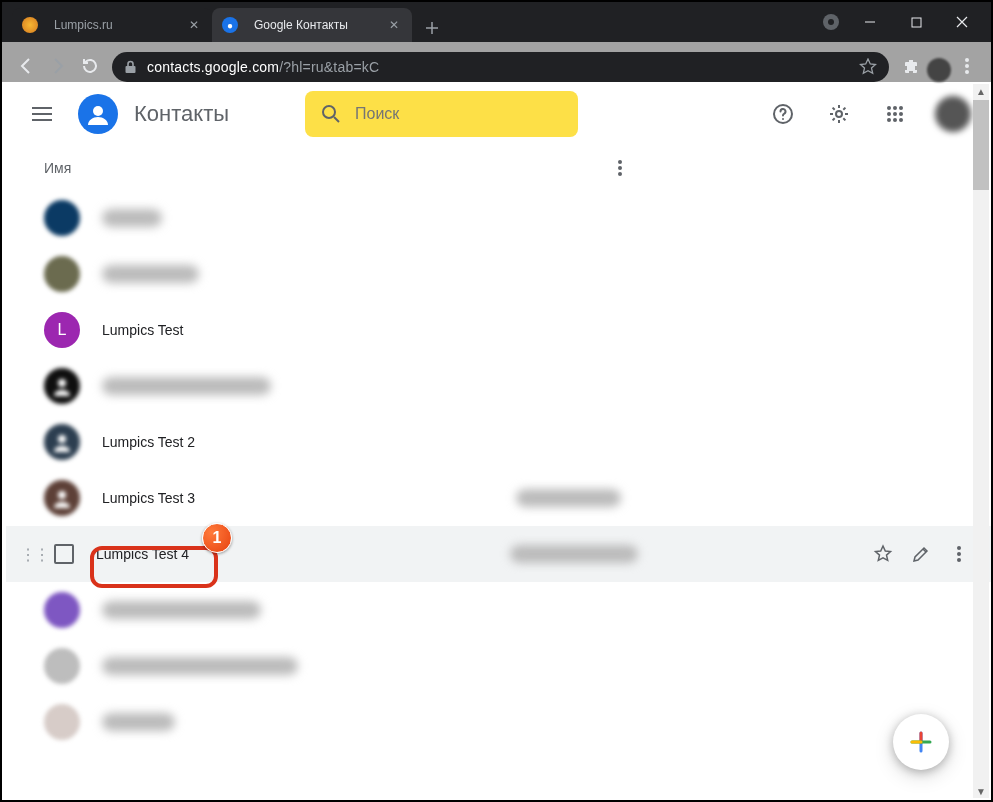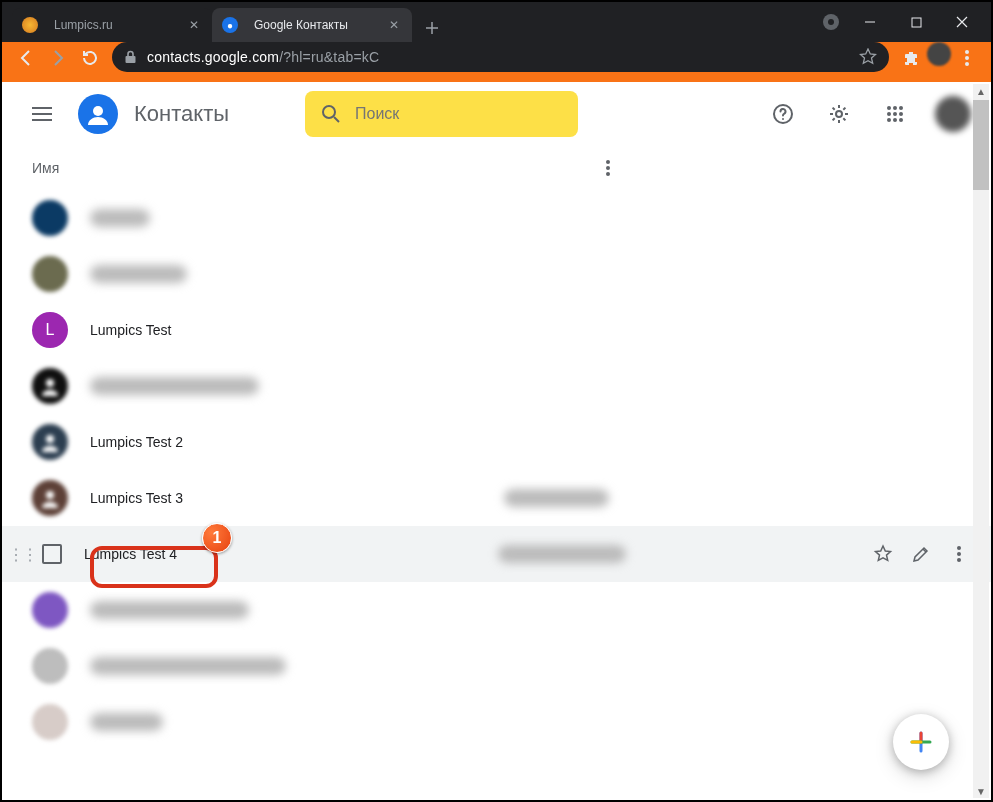--- a/index.html
+++ b/index.html
@@ -13,21 +13,21 @@
 .tab.inactive { background: #202124; }
 .tab .favicon { width: 16px; height: 16px; border-radius: 50%; flex-shrink: 0; display:flex; align-items:center; justify-content:center; font-size:10px; }
 .tab .title { flex: 1; white-space: nowrap; overflow: hidden; text-overflow: ellipsis; }
 .tab .close { width: 16px; height: 16px; display: flex; align-items: center; justify-content: center; color: #9aa0a6; }
 .new-tab { width: 28px; height: 28px; display: flex; align-items: center; justify-content: center; color: #9aa0a6; margin-left: 6px; }
 .window-controls { display: flex; align-items: center; padding-right: 6px; gap: 0; }
 .win-status { width: 32px; height: 32px; display: flex; align-items: center; justify-content: center; }
 .win-btn { width: 46px; height: 40px; display: flex; align-items: center; justify-content: center; color: #e8eaed; }
 
 
-.addrbar { height: 40px; background: #f97316; display: flex; align-items: flex-start; padding: 0 8px; gap: 0; }
+.addrbar { height: 40px; background: #a3a3a3; display: flex; align-items: flex-end; padding: 0 8px; gap: 0; }
 .nav-btn { width: 32px; height: 32px; display: flex; align-items: center; justify-content: center; color: #9aa0a6; }
 .omnibox { flex: 1; height: 30px; background: #202124; border-radius: 15px; display: flex; align-items: center; padding: 0 12px; gap: 10px; margin: 0 6px; }
 .lock { color: #9aa0a6; font-size: 14px; }
 .url { color: #e8eaed; font-size: 14px; letter-spacing: .2px; }
 .url-host { color: #fff; }
 .url-path { color: #9aa0a6; }
 .star { color: #9aa0a6; margin-left: auto; }
 .ext-btn, .menu-btn { width: 32px; height: 32px; display: flex; align-items: center; justify-content: center; color: #e8eaed; }
 .profile-pic-chrome { width: 24px; height: 24px; border-radius: 50%; background: #444; filter: blur(1px); }
 
@@ -37,21 +37,21 @@
 .app-logo { width: 40px; height: 40px; border-radius: 50%; background: #1a73e8; display: flex; align-items: center; justify-content: center; }
 .app-title { font-size: 22px; color: #5f6368; font-weight: 400; }
 .search-box { flex: 1; max-width: 520px; height: 46px; background: #fde047; border-radius: 8px; margin-left: 60px; display: flex; align-items: center; padding: 0 16px; gap: 14px; }
 .search-box .sicn { color: #5f6368; }
 .search-box input { border: none; background: transparent; font-size: 16px; color: #5f6368; outline: none; flex: 1; }
 .appbar-spacer { flex: 1; }
 .appbar-btn { width: 40px; height: 40px; display: flex; align-items: center; justify-content: center; color: #5f6368; }
 .profile-pic { width: 36px; height: 36px; border-radius: 50%; background: #555; filter: blur(3px); margin-left: 4px; }
 
 
-.content { position: relative; height: calc(100% - 144px); overflow: auto; padding-left: 20px; padding-right: 18px; }
+.content { position: relative; height: calc(100% - 144px); overflow: auto; padding-left: 32px; padding-right: 18px; }
 .list-header { display: flex; align-items: center; height: 44px; font-size: 14px; color: #5f6368; padding-left: 10px; }
 .col-name { flex: 0 0 470px; }
 .col-email { flex: 1; }
 .col-actions { width: 120px; display: flex; justify-content: flex-end; }
 
 .row { display: flex; align-items: center; height: 56px; padding-left: 10px; }
 .row.hovered { background: #f1f3f4; margin-left: -28px; margin-right: -18px; padding-left: 38px; padding-right: 18px; }
 .avatar { width: 36px; height: 36px; border-radius: 50%; flex-shrink: 0; display: flex; align-items: center; justify-content: center; color: #fff; font-size: 16px; margin-right: 22px; }
 .row .cname { flex: 0 0 414px; font-size: 14px; color: #202124; }
 .row .cemail { flex: 1; font-size: 14px; color: #5f6368; }

